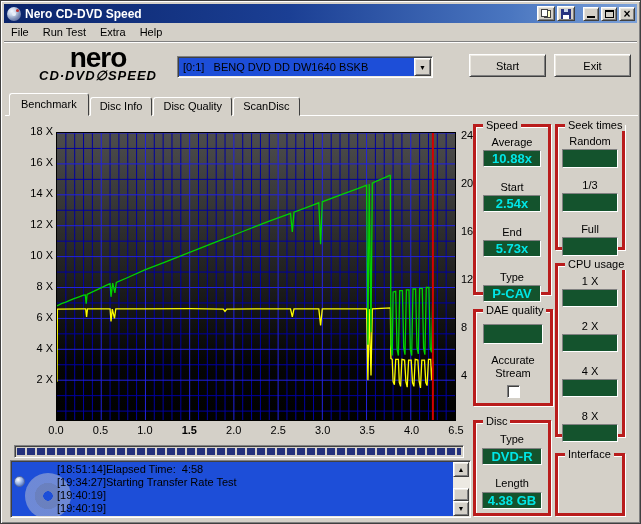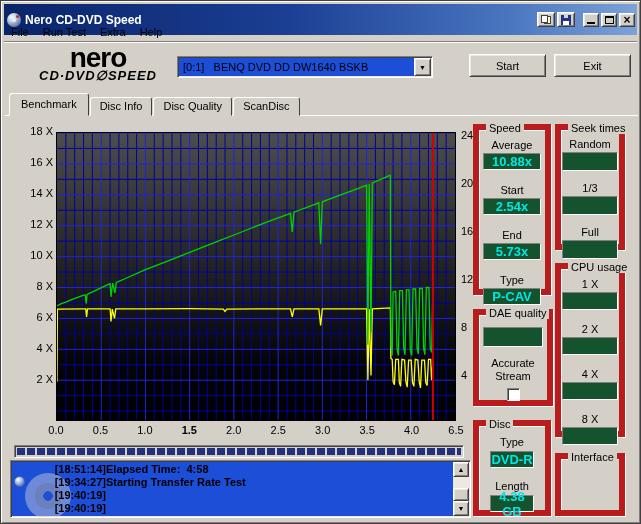--- a/index.html
+++ b/index.html
@@ -7,21 +7,21 @@
   .window{position:relative;width:641px;height:524px;background:#d4d0c8;
     border:1px solid #404040;box-shadow:inset 1px 1px 0 #ffffff, inset -1px -1px 0 #808080, inset 2px 2px 0 #d4d0c8;}
   
   .raised{background:#d4d0c8;border:1px solid;border-color:#ffffff #404040 #404040 #ffffff;
     box-shadow:inset 1px 1px 0 #ece9e2, inset -1px -1px 0 #808080;}
   .sunken{border:1px solid;border-color:#808080 #ffffff #ffffff #808080;
     box-shadow:inset 1px 1px 0 #404040, inset -1px -1px 0 #d4d0c8;}
   .sunken-white{background:#1d4ed8;border:1px solid;border-color:#808080 #ffffff #ffffff #808080;
     box-shadow:inset 1px 1px 0 #404040, inset -1px -1px 0 #ece9e2;}
   
-  .titlebar{position:absolute;left:3px;top:3px;right:3px;height:31px;
+  .titlebar{position:absolute;left:3px;top:3px;right:3px;height:19px;
     background:linear-gradient(90deg,#0a246a 0%,#1b3f94 45%,#4a76c0 80%,#7da2d9 100%);
     display:flex;align-items:center;padding:0 2px;}
   .app-icon{width:14px;height:14px;margin:0 4px 0 1px;border-radius:50%;
     background:radial-gradient(circle at 35% 30%, #f4f8ff 0%, #c8d4e8 30%, #8091b8 60%, #44508a 100%);
     position:relative;flex:0 0 auto;}
   .app-icon:before{content:"";position:absolute;left:5px;top:5px;width:4px;height:4px;border-radius:50%;background:#e8eef8;}
   .app-icon:after{content:"";position:absolute;left:9px;top:2px;width:3px;height:3px;border-radius:50%;background:#c03030;}
   .title-text{color:#ffffff;font-size:12px;font-weight:bold;letter-spacing:0;white-space:nowrap;}
   .tb-spacer{flex:1;}
   .tb-btn{width:18px;height:15px;margin-left:2px;padding:0;display:flex;align-items:center;justify-content:center;cursor:default;}
@@ -62,47 +62,47 @@
   .axis-lab{position:absolute;font-size:11px;color:#000;white-space:nowrap;}
   .y-left{width:34px;text-align:right;left:18px;}
   .y-right{left:460px;text-align:left;}
   .x-lab{top:423px;width:30px;text-align:center;}
   
   .progress{position:absolute;left:13px;top:444px;width:450px;height:13px;background:#d4d0c8;}
   .progress .blocks{position:absolute;left:2px;top:2px;right:2px;bottom:2px;
     background:repeating-linear-gradient(90deg,#23307c 0px,#23307c 8px,#d4d0c8 8px,#d4d0c8 10px);}
   
   .log{position:absolute;left:9px;top:459px;width:461px;height:58px;overflow:hidden;}
-  .log-rows{position:absolute;left:1px;top:2px;right:17px;bottom:1px;font-weight:bold;}
+  .log-rows{position:absolute;left:1px;top:2px;right:17px;bottom:1px;}
   .log-row{display:flex;height:13px;font-size:11px;line-height:13px;color:#000;}
   .log-time{width:94px;text-align:right;white-space:pre;}
   .log-text{white-space:pre;}
   .disc-ghost{position:absolute;left:14px;top:12px;width:46px;height:46px;border-radius:50%;
     background:radial-gradient(circle at 50% 50%, rgba(255,255,255,0) 0 14%, rgba(170,170,170,.55) 15% 40%, rgba(210,210,210,.45) 41% 95%, rgba(120,120,120,.5) 100%);pointer-events:none;}
   .busy-icon{position:absolute;left:3px;top:15px;width:11px;height:11px;border-radius:50%;
     background:radial-gradient(circle at 35% 30%, #ffffff 0%, #9db8e8 45%, #2c4fae 100%);border:1px solid #5a6a9a;}
   .log-scroll{position:absolute;right:1px;top:1px;bottom:1px;width:16px;background:#ece9e2;display:flex;flex-direction:column;}
   .sb-btn{height:15px;display:flex;align-items:center;justify-content:center;font-size:7px;line-height:7px;color:#000;}
   .sb-track{flex:1;position:relative;}
   .sb-thumb{position:absolute;left:0;right:0;bottom:0;height:13px;}
   
-  .group{position:absolute;border:6px solid #b91c1c;box-shadow:1px 1px 0 #ffffff, inset 1px 1px 0 #ffffff;}
+  .group{position:absolute;border:3px solid #b91c1c;box-shadow:1px 1px 0 #ffffff, inset 1px 1px 0 #ffffff;}
   .group .legend{position:absolute;top:-8px;left:7px;background:#d4d0c8;padding:0 3px;font-size:11px;color:#000;white-space:nowrap;}
   .fields{position:absolute;left:0;right:0;top:2px;display:flex;flex-direction:column;align-items:center;}
   .fld-label{font-size:11px;color:#000;text-align:center;}
   .lcd{background:#14532d;color:#00e6e6;font-weight:bold;font-size:13px;text-align:center;
     border:1px solid;border-color:#808080 #ffffff #ffffff #808080;display:flex;align-items:center;justify-content:center;}
   .g-speed .fld-label{margin-top:7px;}
   .g-speed .lcd{width:58px;height:17px;margin-top:2px;margin-bottom:7px;}
   .g-seek .fld-label{margin-top:6px;}
   .g-seek .lcd{width:56px;height:19px;margin-top:2px;margin-bottom:5px;}
   .g-cpu .fld-label{margin-top:7px;}
   .g-cpu .lcd{width:56px;height:18px;margin-top:2px;margin-bottom:6px;}
   .g-disc .fld-label{margin-top:8px;}
-  .g-disc .lcd{width:44px;height:17px;margin-top:3px;margin-bottom:4px;}
+  .g-disc .lcd{width:60px;height:17px;margin-top:3px;margin-bottom:4px;}
   .g-iface .fld-label{margin-top:14px;}
   .g-iface .lcd{width:56px;height:17px;margin-top:4px;}
   .dae-box{width:60px;height:20px;margin:12px auto 0 auto;}
   .dae-lab{font-size:11px;text-align:center;margin-top:10px;line-height:13px;}
   .checkbox{width:13px;height:13px;background:#ffffff;margin:5px auto 0 auto;
     border:1px solid;border-color:#808080 #ffffff #ffffff #808080;box-shadow:inset 1px 1px 0 #404040;}
 </style>
 </head>
 <body>
 

